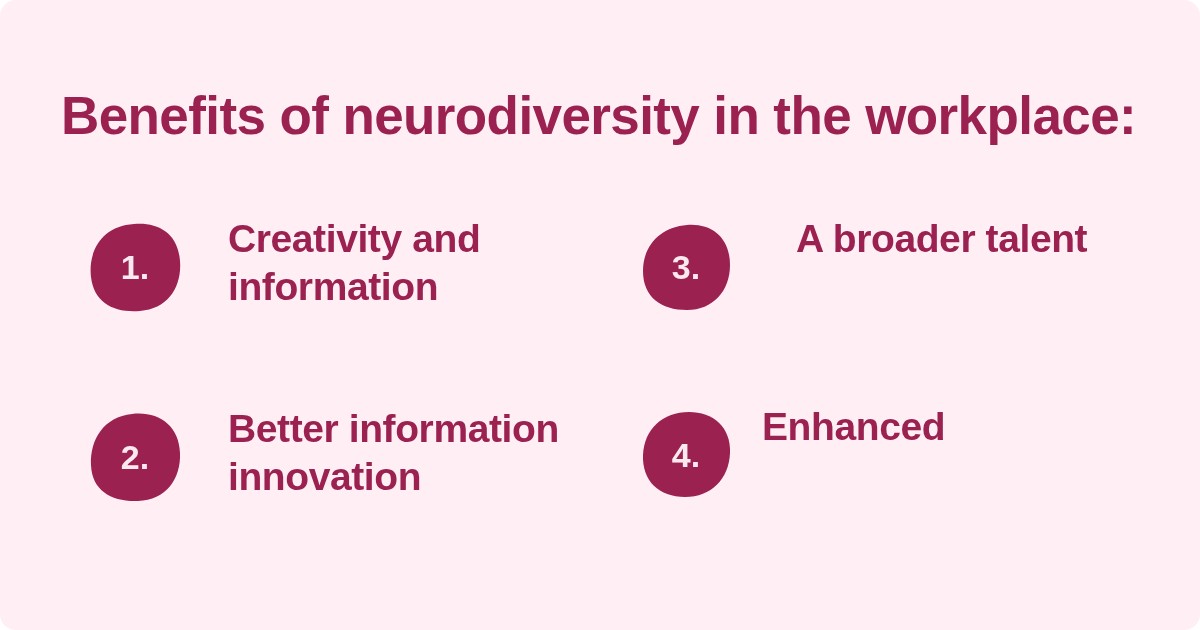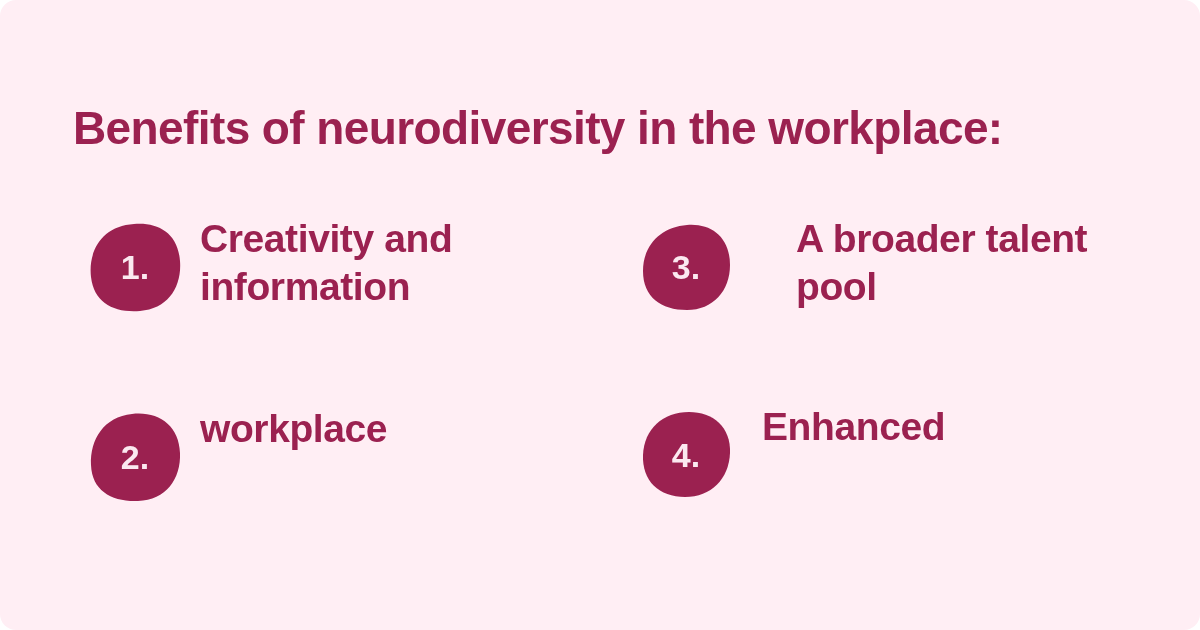--- a/index.html
+++ b/index.html
@@ -18,22 +18,22 @@
       height: 630px;
       background: #ffeef4;
       border-radius: 16px;
       font-family: "Liberation Sans", "DejaVu Sans", sans-serif;
       color: #9b2150;
     }
     .title {
       position: absolute;
       left: 57px;
       top: 82px;
-      margin: 16px;
-      font-size: 46px;
+      margin: 4px;
+      font-size: 53px;
       font-weight: bold;
       letter-spacing: -0.6px;
       white-space: nowrap;
       line-height: 60px;
     }
     .item {
       position: absolute;
       display: block;
       width: 460px;
       height: 100px;
@@ -56,21 +56,21 @@
       width: 94px; height: 92px;
       display: flex;
       align-items: center;
       justify-content: center;
       color: #fbe9f0;
       font-weight: bold;
       font-size: 34px;
     }
     .label {
       position: absolute;
-      left: 112px;
+      left: 140px;
       top: -6px;
       width: 340px;
       font-size: 39px;
       font-weight: bold;
       line-height: 48px;
       letter-spacing: -0.4px;
     }
     .label span { display: block; white-space: nowrap; }
   </style>
 </head>
@@ -94,34 +94,34 @@
   </div>
 
   <div class="item" style="left:88px; top:411px;">
     <div class="blob">
       <svg viewBox="0 0 94 92">
         <path d="M44 3 C70 0 91 14 92 42 C93 68 78 89 50 90 C24 91 4 80 3 54 C2 28 16 6 44 3 Z" fill="#9b2150"></path>
       </svg>
       <div class="num">2.</div>
     </div>
     <div class="label">
-      <span>workplace</span>
+      <span>Better information</span>
+      <span>innovation</span>
     </div>
   </div>
 
   <div class="item" style="left:639px; top:221px;">
     <div class="blob">
       <svg viewBox="0 0 94 92">
         <path d="M48 4 C72 2 91 16 91 44 C91 70 74 89 48 89 C22 89 4 76 4 50 C4 24 22 6 48 4 Z" fill="#9b2150"></path>
       </svg>
       <div class="num">3.</div>
     </div>
     <div class="label" style="left:123px;margin-left:34px;">
       <span>A broader talent</span>
-      <span>pool</span>
     </div>
   </div>
 
   <div class="item" style="left:639px; top:409px;">
     <div class="blob">
       <svg viewBox="0 0 94 92">
         <path d="M50 3 C74 3 92 18 91 44 C90 70 72 88 46 88 C20 88 3 72 4 46 C5 20 24 3 50 3 Z" fill="#9b2150"></path>
       </svg>
       <div class="num">4.</div>
     </div>

